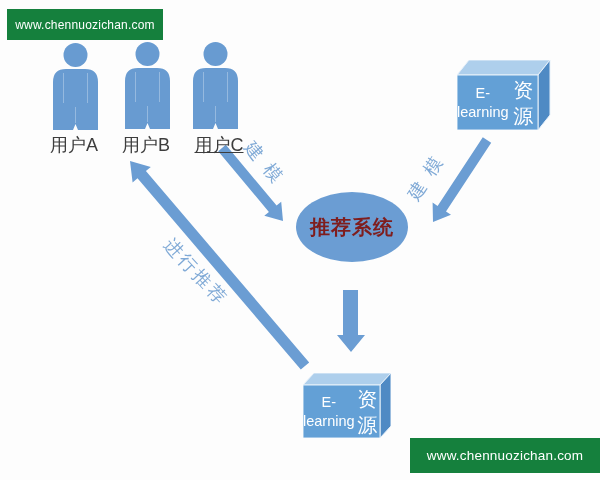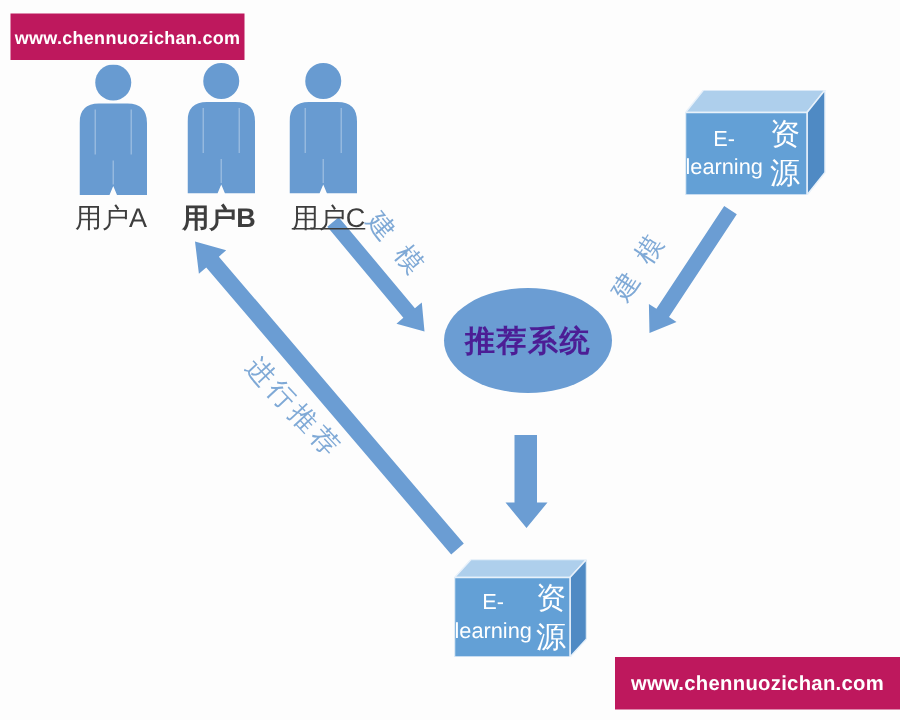--- a/index.html
+++ b/index.html
@@ -3,51 +3,51 @@
 <meta charset="utf-8">
 <style>
   html,body { margin:0; padding:0; background:#fff; }
   .canvas {
     position:relative; width:600px; height:480px;
     background:#fdfdfd; overflow:hidden;
     font-family:"Liberation Sans", sans-serif;
   }
   
   .wm {
-    position:absolute; background:#be185d; color:#fff;
+    position:absolute; background:#15803d; color:#fff;
     display:flex; align-items:center; justify-content:center;
-    font-weight:700; letter-spacing:0.2px;
+    font-weight:400; letter-spacing:0.2px;
   }
   .wm-top    { left:7px; top:9px; width:156px; height:31px; font-size:12px; }
   .wm-bottom { left:410px; top:438px; width:190px; height:35px; font-size:13.5px; }
 
   
   .arrows { position:absolute; left:0; top:0; width:600px; height:480px; }
 
   
   .person { position:absolute; width:45px; height:87px; }
   .person-a { left:53px;  top:43px; }
   .person-b { left:125px; top:42px; }
   .person-c { left:193px; top:42px; }
   .user-label {
     position:absolute; top:133px; transform:translateX(-50%);
     color:#3d3d3d; font-size:18px; white-space:nowrap;
   }
   .user-label-a { left:74px; }
-  .user-label-b { left:146px;font-weight:bold; }
+  .user-label-b { left:146px; }
   .user-label-c { left:219px;text-decoration:underline; }
 
   
   .system-ellipse {
     position:absolute; left:296px; top:192px; width:112px; height:70px;
     background:#6b9dd3; border-radius:50%;
     display:flex; align-items:center; justify-content:center;
   }
   .system-ellipse span {
-    color:#4c1d95; font-weight:700; font-size:20px; letter-spacing:1px; white-space:nowrap;
+    color:#7f1d1d; font-weight:700; font-size:20px; letter-spacing:1px; white-space:nowrap;
   }
 
   
   .cube { position:absolute; }
   .cube-top-svg    { left:457px; top:60px;  width:94px; height:70px; }
   .cube-bottom-svg { left:303px; top:373px; width:88px; height:65px; }
   .cube-text {
     position:absolute; display:flex; flex-direction:row;
     align-items:center; justify-content:center;
     color:#fff; line-height:1.3; text-align:center;

